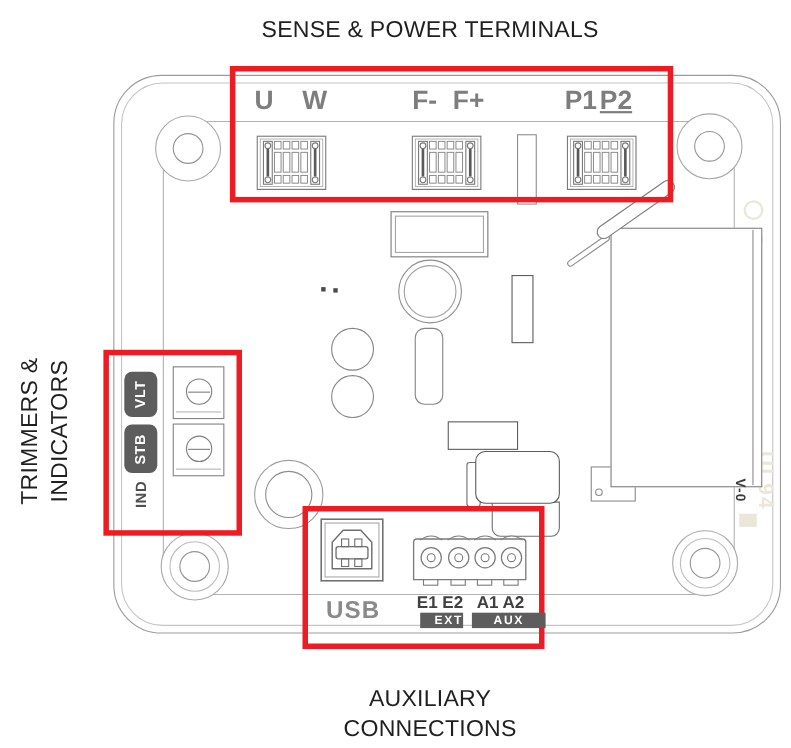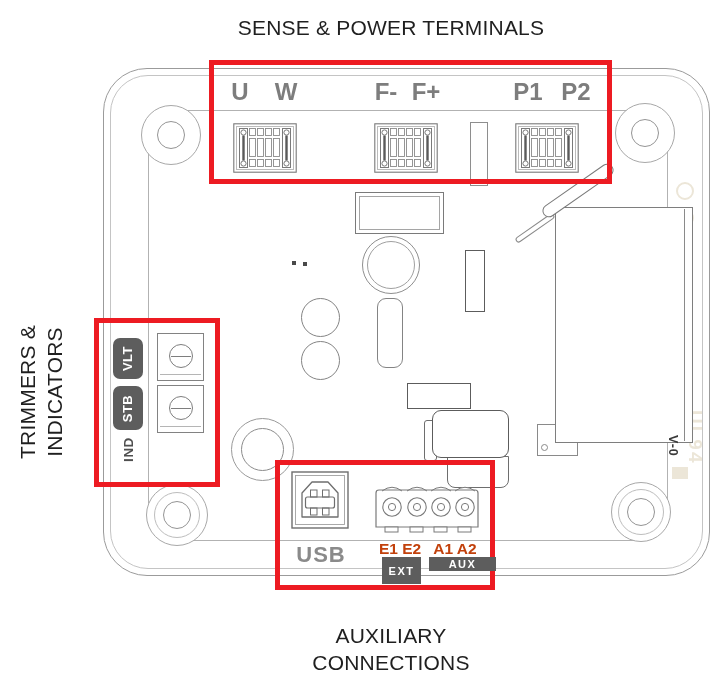--- a/index.html
+++ b/index.html
@@ -27,21 +27,21 @@
   .r-c{border:1px solid #bdbdbd;}
 
   
   .hl{border:5px solid #ed1b22;background:transparent;z-index:30;}
   .hl-top{left:209px;top:60px;width:403px;height:124px;}
   .hl-left{left:94px;top:318px;width:126px;height:169px;}
   .hl-aux{left:275px;top:460px;width:220px;height:130px;}
 
   
   .tlbl{top:78px;transform:translateX(-50%);font-size:24px;font-weight:bold;color:#7d7d7d;z-index:31;}
-  .t0{left:240px;} .t1{left:286px;} .t2{left:386px;} .t3{left:426px;} .t4{left:528px;} .t5{left:576px;}
+  .t0{left:240px;} .t1{left:286px;} .t2{left:386px;} .t3{left:426px;} .t4{left:528px;} .t5{left:560px;text-decoration:underline;}
 
   .tblock{width:64px;height:50px;z-index:5;}
   .tb1{left:233px;top:123px;} .tb2{left:374px;top:123px;} .tb3{left:515px;top:123px;}
   .divider{left:470px;top:122px;width:18px;height:64px;border:1px solid #8e8e8e;background:#fff;}
 
   
   .comp{border:1.2px solid #848484;background:#fff;}
   .rectA{left:355px;top:192px;width:89px;height:42px;border-color:#7a7a7a;}
   .rectA-in{left:3px;top:3px;width:81px;height:34px;border:1px solid #a5a5a5;position:absolute;box-sizing:border-box;}
   .circB{left:362px;top:236px;width:58px;height:58px;border-radius:50%;border-color:#8e8e8e;}
@@ -86,25 +86,25 @@
   .badge-v span{transform:rotate(-90deg);color:#fff;font-weight:bold;font-size:13px;letter-spacing:.5px;white-space:nowrap;}
   .bvlt{left:113px;top:338px;width:30px;height:41px;}
   .bstb{left:113px;top:386px;width:30px;height:44px;}
   .ind{left:113px;top:436px;width:30px;height:27px;display:flex;align-items:center;justify-content:center;z-index:11;}
   .ind span{transform:rotate(-90deg);color:#4f4f4f;font-weight:bold;font-size:13.5px;letter-spacing:.5px;}
 
   
   .usb-svg{left:291px;top:471px;width:58px;height:58px;z-index:10;}
   .aux-svg{left:374px;top:483px;width:106px;height:50px;z-index:10;}
   .usb-lbl{left:321px;top:542px;transform:translateX(-50%);font-size:22px;font-weight:bold;color:#8a8a8a;letter-spacing:1px;z-index:31;}
-  .pins{top:540px;transform:translateX(-50%);font-size:15.5px;font-weight:bold;color:#c2410c;z-index:31;}
+  .pins{top:540px;transform:translateX(-50%);font-size:15.5px;font-weight:bold;color:#404040;z-index:31;}
   .pins-e{left:400px;} .pins-a{left:455px;}
   .badge-h{background:#5d5d5d;color:#fff;font-weight:bold;font-size:11px;letter-spacing:1.5px;
            display:flex;align-items:center;justify-content:center;z-index:31;}
-  .bext{left:382px;top:557px;width:39px;height:27px;}
+  .bext{left:382px;top:557px;width:39px;height:14px;justify-content:flex-end;}
   .baux{left:429px;top:557px;width:67px;height:14px;}
 </style>
 </head>
 <body>
 
 <div class="canvas">
 
   <svg width="0" height="0" style="position:absolute" aria-hidden="true">
     <symbol id="tblockSym" viewBox="0 0 64 50">
       <rect x="0.8" y="0.8" width="62.4" height="48.4" fill="#fff" stroke="#7a7a7a" stroke-width="1.1"></rect>

